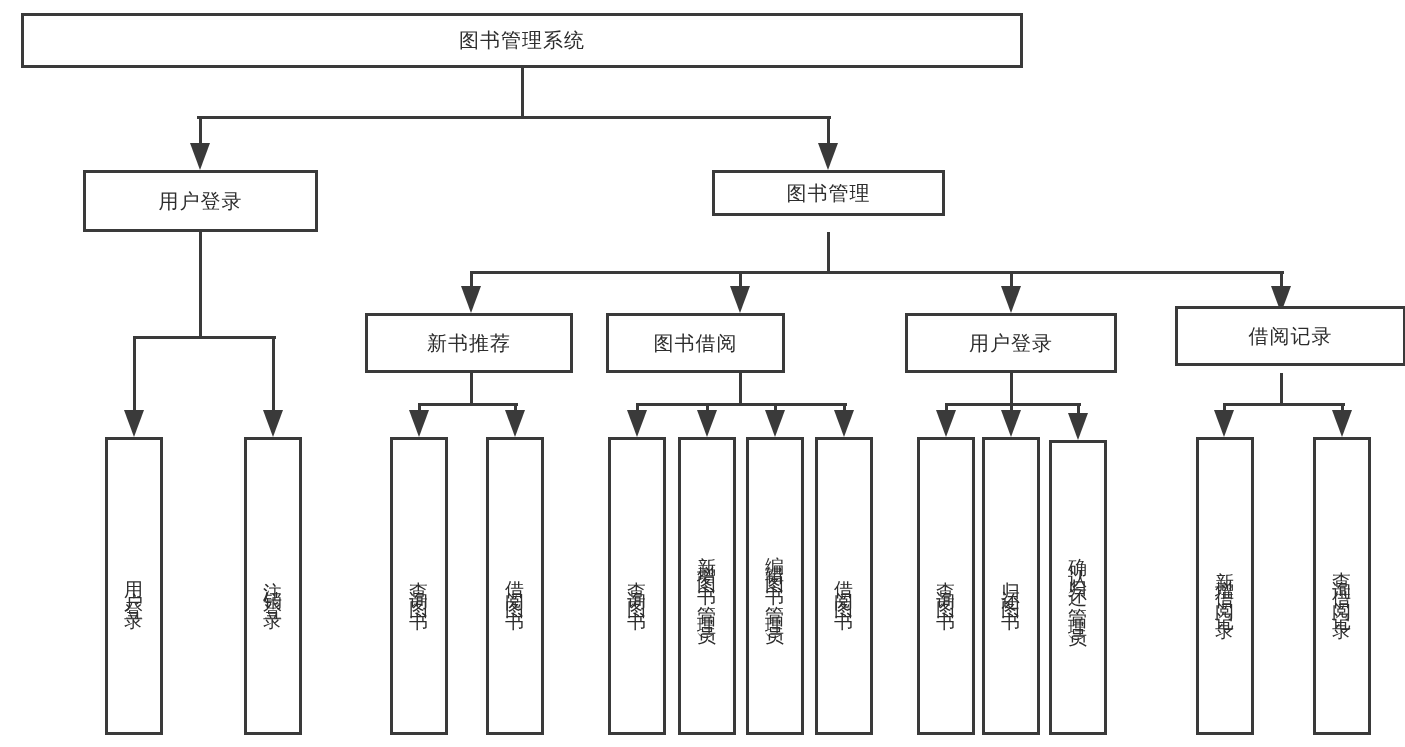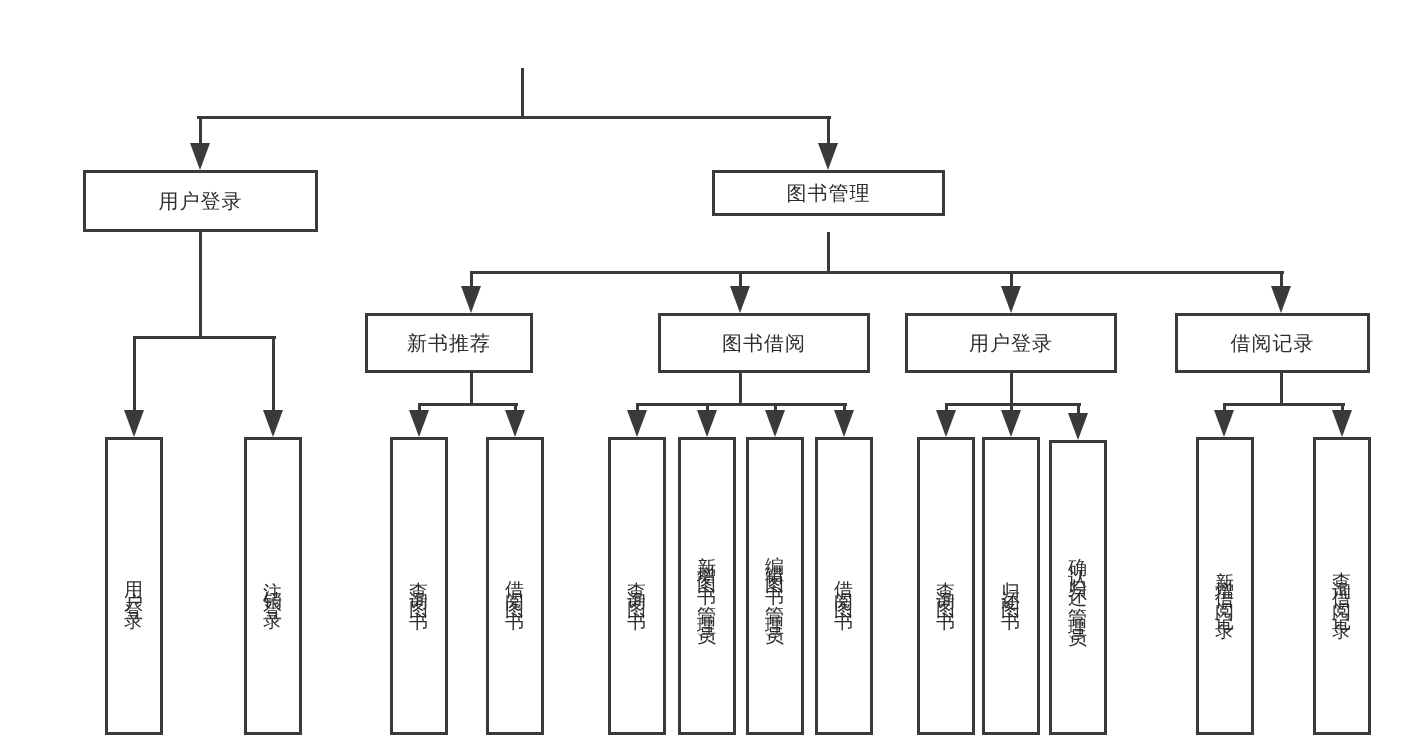--- a/index.html
+++ b/index.html
@@ -91,38 +91,41 @@
       <div class="vline" style="left: 1009.5px; top: 404px; height: 8px;"></div>
       <div class="ahead" style="left: 1001px; top: 410px;"></div>
       <div class="vline" style="left: 1076.5px; top: 404px; height: 11px;"></div>
       <div class="ahead" style="left: 1068px; top: 413px;"></div>
       <div class="vline" style="left: 1222.5px; top: 404px; height: 8px;"></div>
       <div class="ahead" style="left: 1214px; top: 410px;"></div>
       <div class="vline" style="left: 1340.5px; top: 404px; height: 8px;"></div>
       <div class="ahead" style="left: 1332px; top: 410px;"></div>
     </div>
 
+  <div class="box hbox" style="left:21px;top:13px;width:1002px;height:55px">
+    <span class="lbl">图书管理系统</span>
+  </div>
 
   <div class="box hbox" style="left:83px;top:170px;width:235px;height:62px">
     <span class="lbl">用户登录</span>
   </div>
   <div class="box hbox" style="left:712px;top:170px;width:233px;height:46px">
     <span class="lbl">图书管理</span>
   </div>
 
-  <div class="box hbox" style="left:365px;top:313px;width:168px;height:60px">
+  <div class="box hbox" style="left:365px;top:313px;width:208px;height:60px">
     <span class="lbl">新书推荐</span>
   </div>
-  <div class="box hbox" style="left:658px;top:313px;width:212px;height:60px">
+  <div class="box hbox" style="left:606px;top:313px;width:179px;height:60px">
     <span class="lbl">图书借阅</span>
   </div>
   <div class="box hbox" style="left:905px;top:313px;width:212px;height:60px">
     <span class="lbl">用户登录</span>
   </div>
-  <div class="box hbox" style="left:1175px;top:313px;width:195px;height:60px">
+  <div class="box hbox" style="left:1175px;top:306px;width:231px;height:60px">
     <span class="lbl">借阅记录</span>
   </div>
 
   <div class="box vbox" style="left:105px;top:437px;width:58px;height:298px">
     <span class="lbl">用户登录</span>
   </div>
   <div class="box vbox" style="left:244px;top:437px;width:58px;height:298px">
     <span class="lbl">注销登录</span>
   </div>
 

